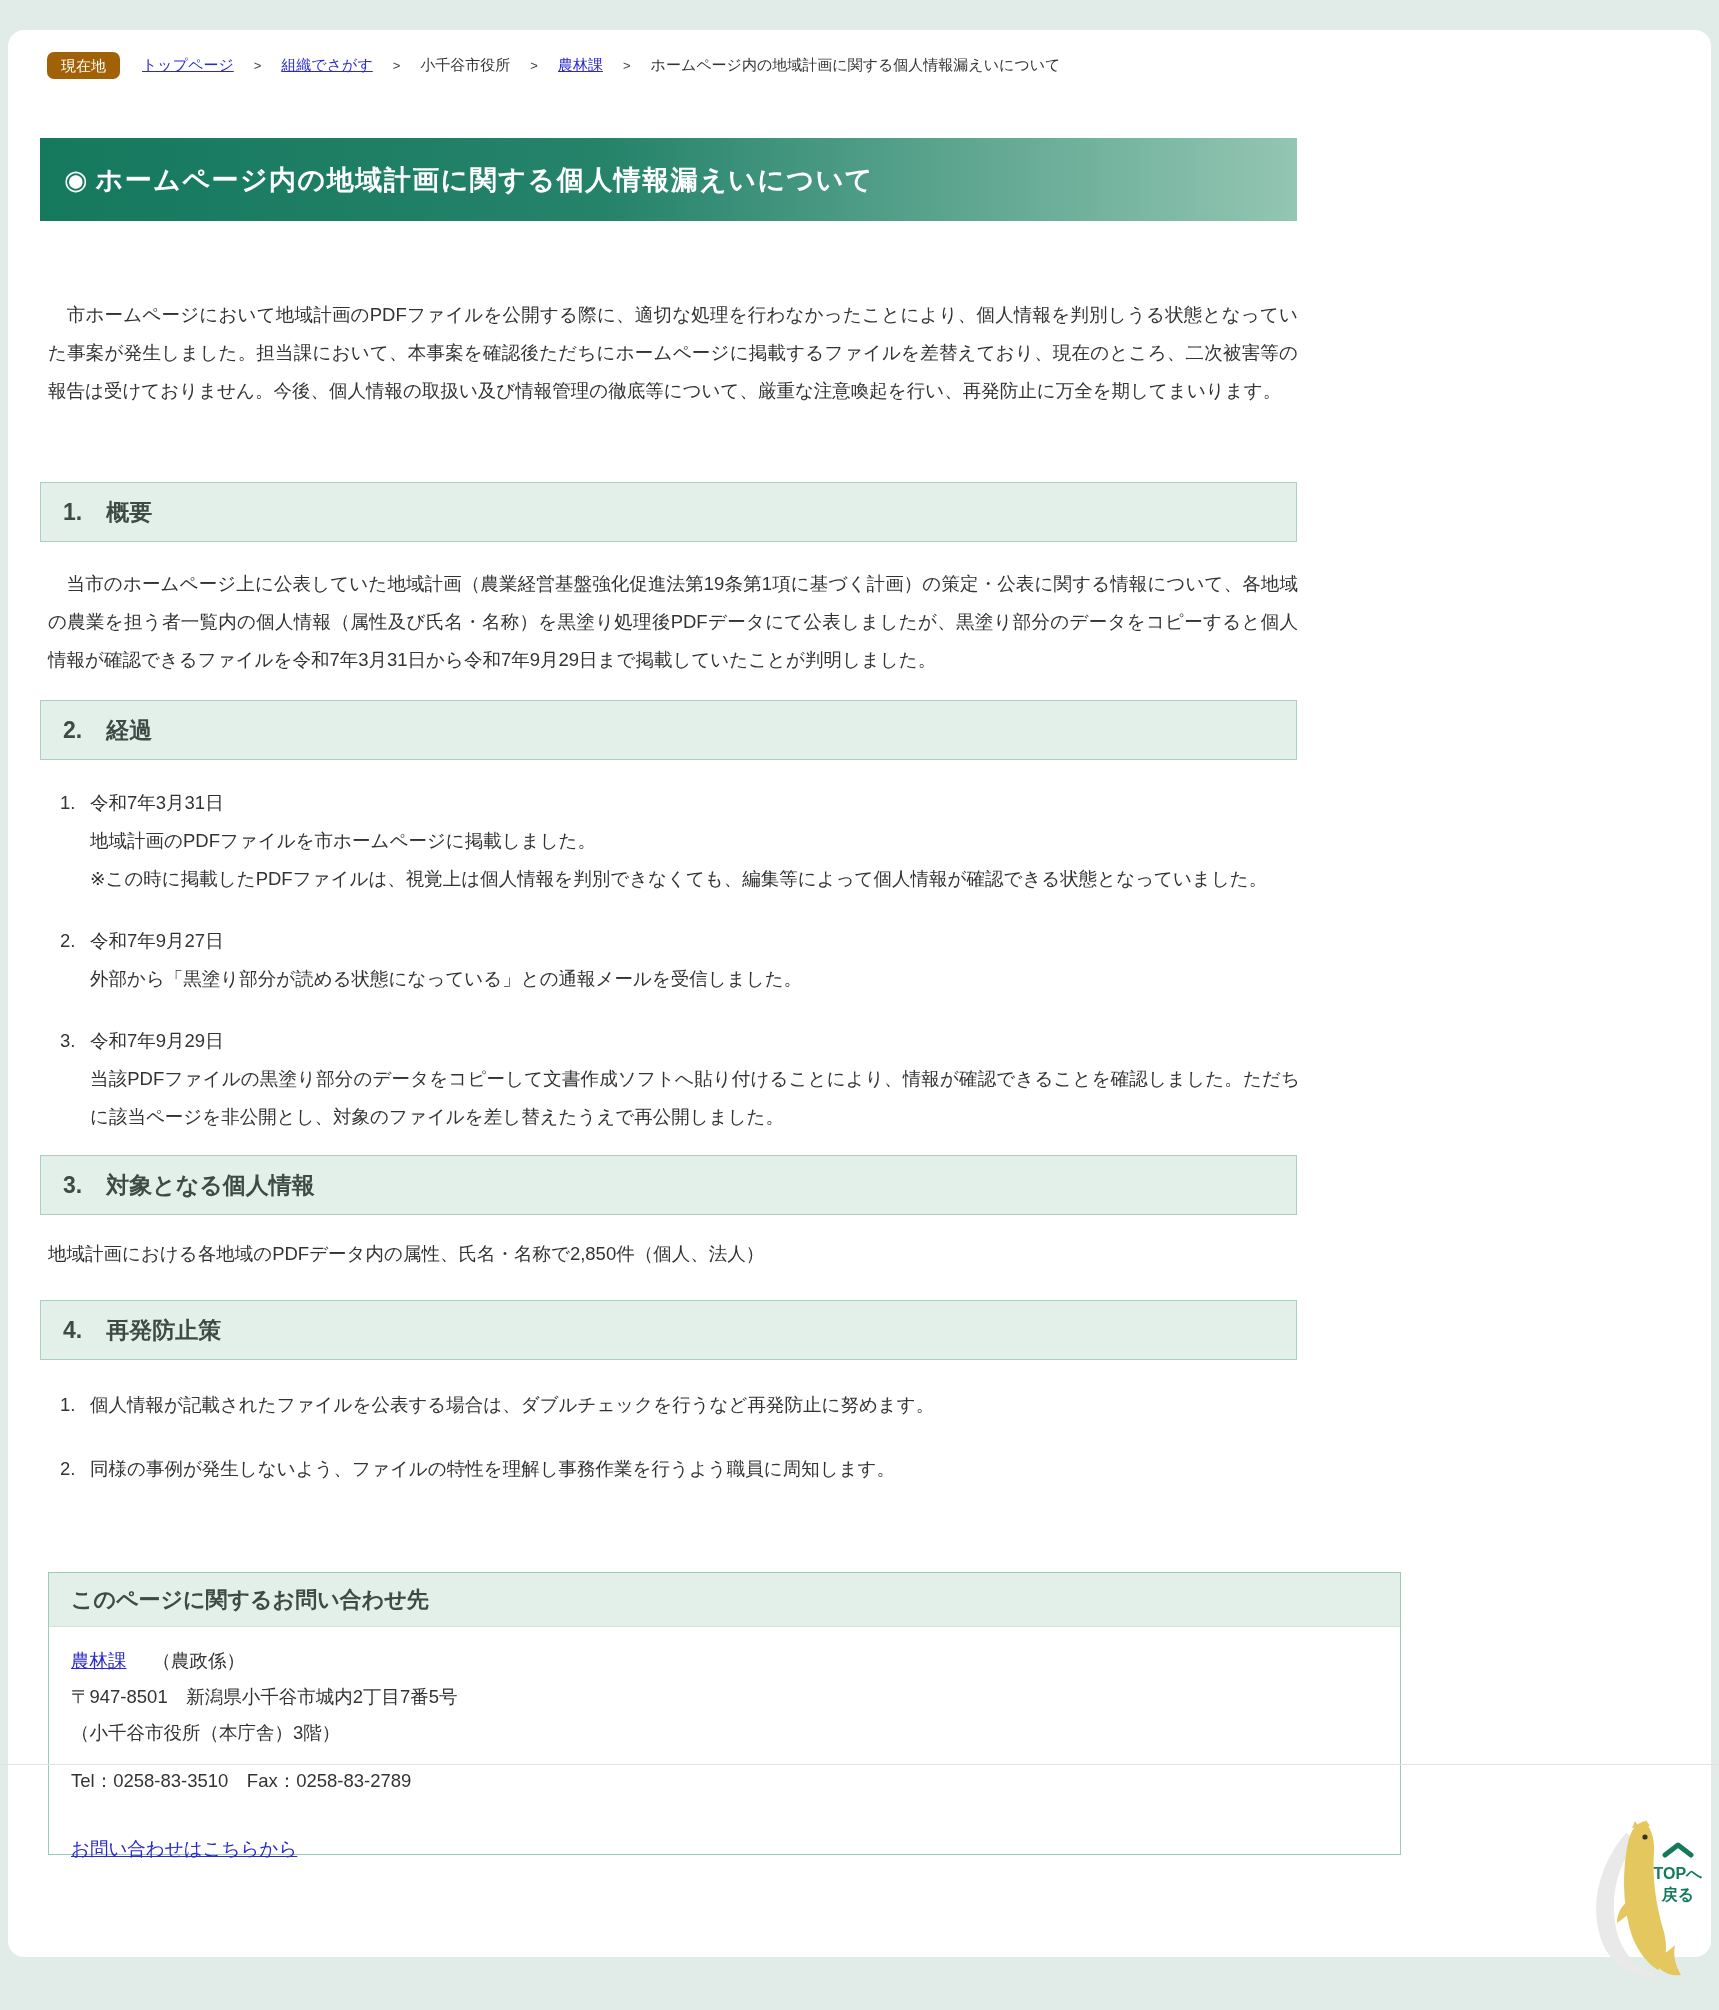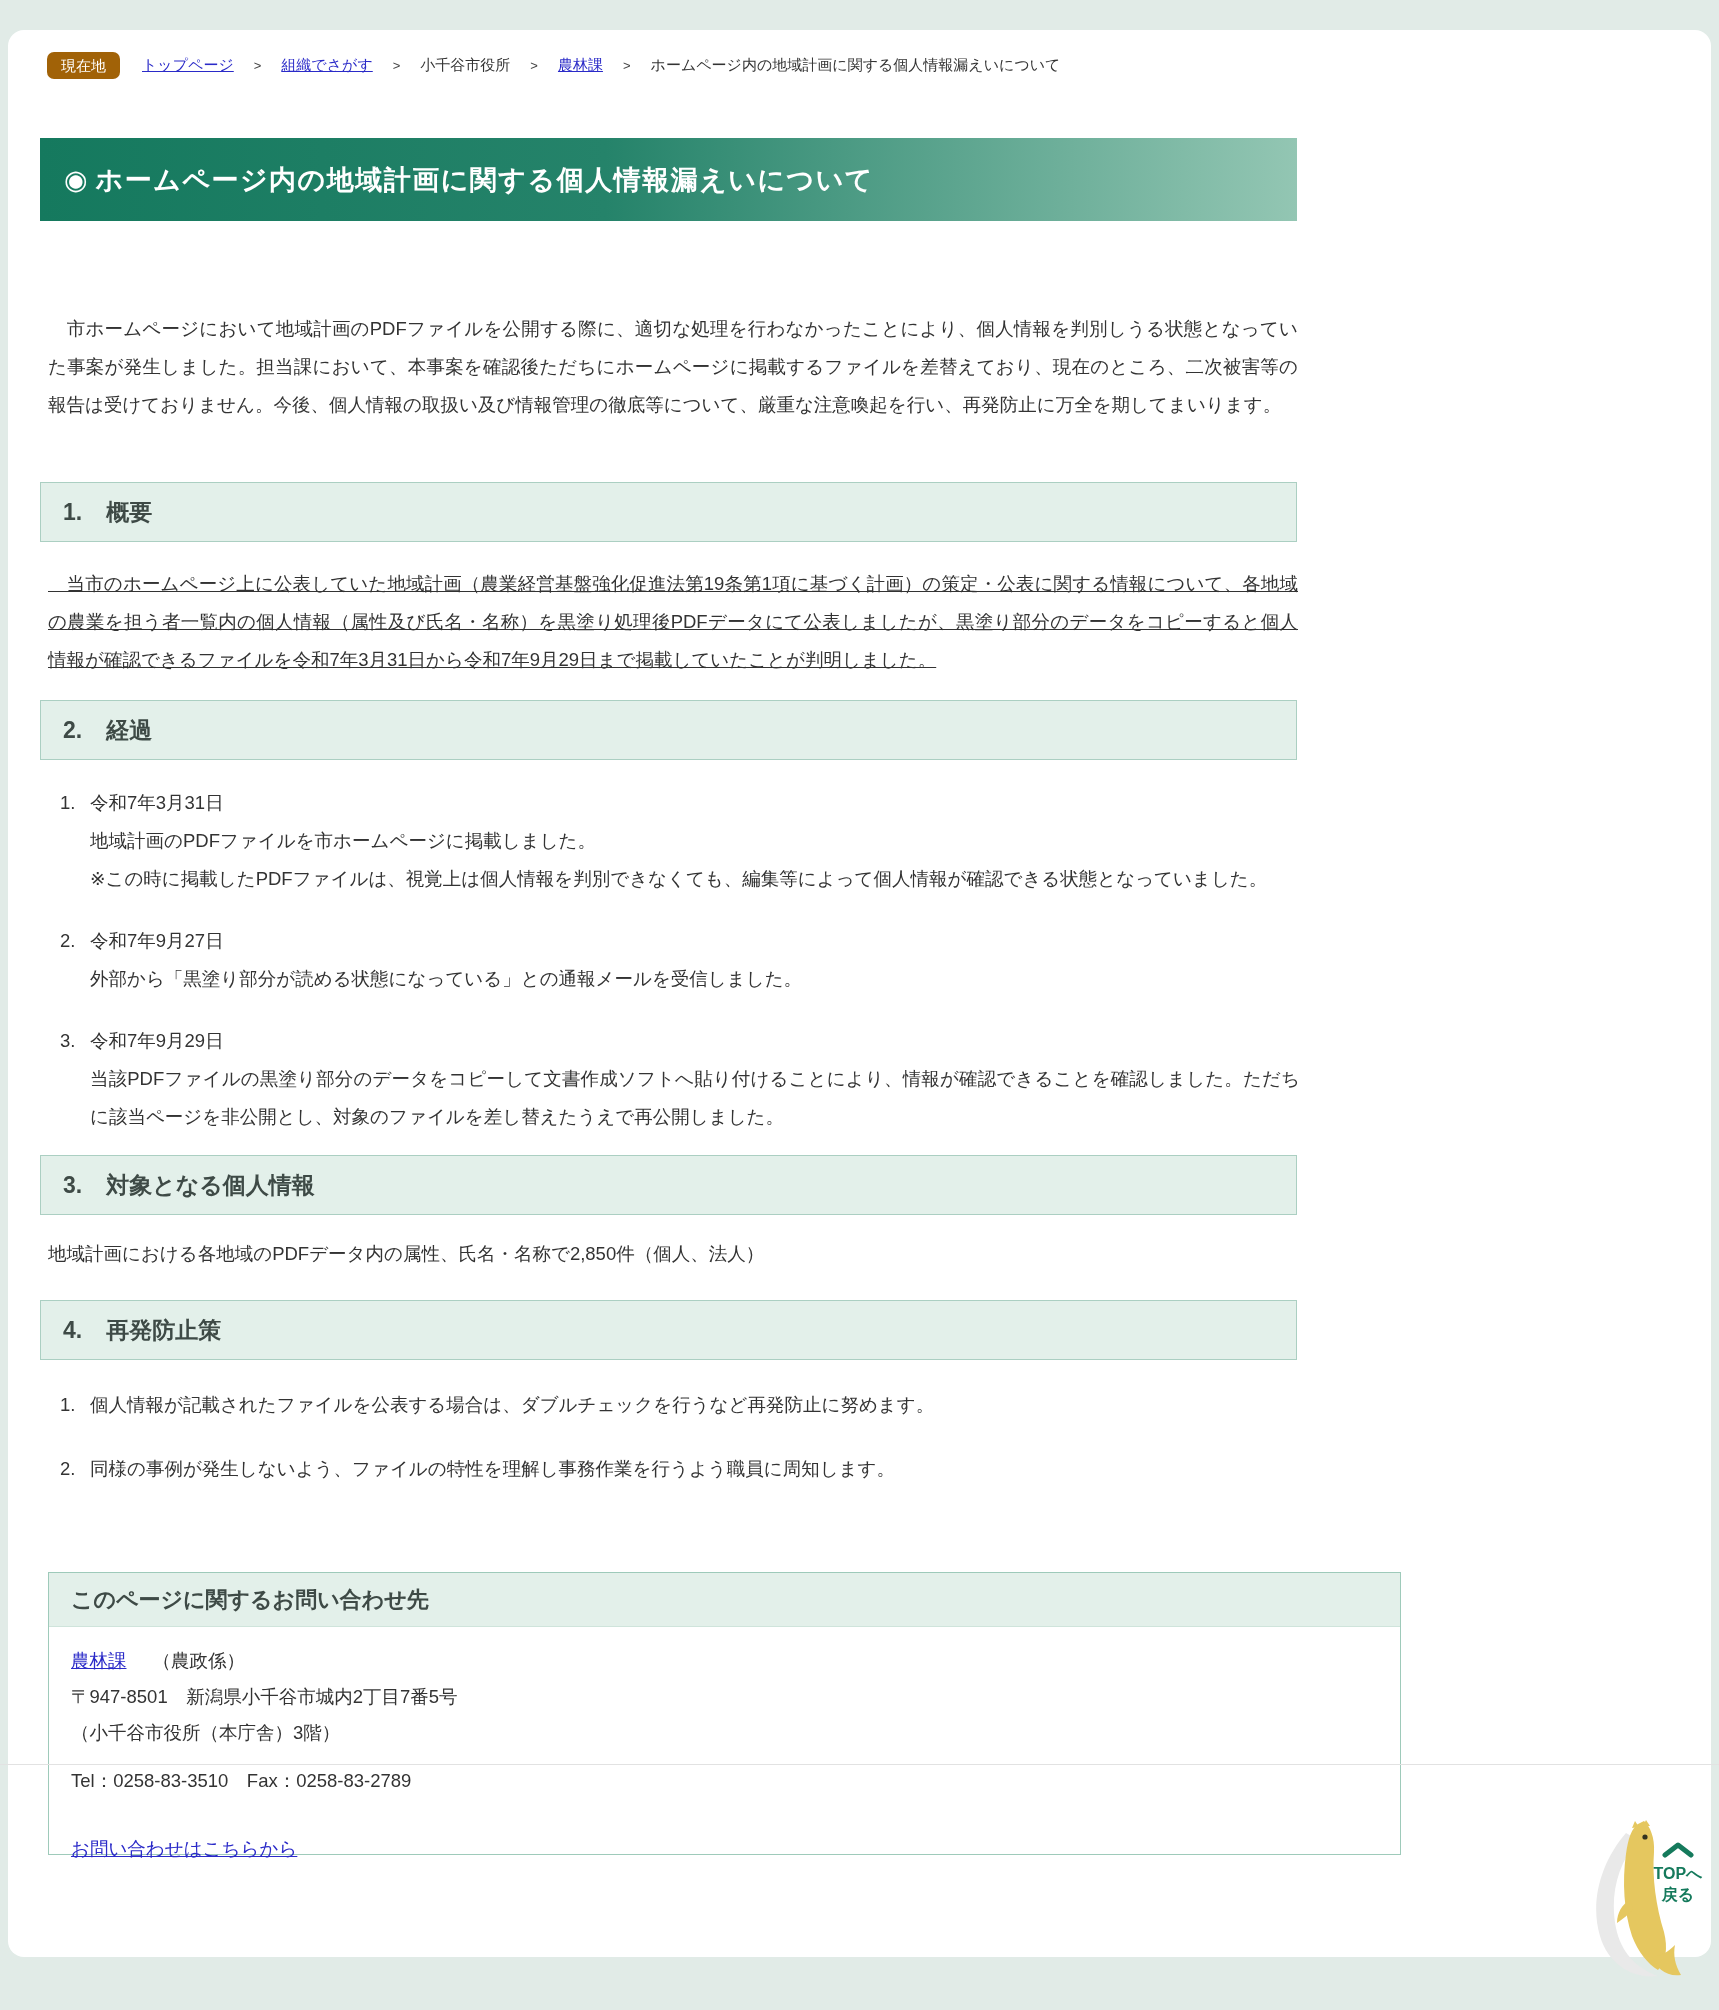--- a/index.html
+++ b/index.html
@@ -25,22 +25,22 @@
     background:linear-gradient(90deg,#15795e 0%,#25836a 45%,#93c6b3 100%);
     display:flex;align-items:center;padding-left:24px;color:#fff;
   }
   .banner-bullet{font-size:27px;margin-right:8px;font-weight:bold;}
   .banner-title{font-size:27px;font-weight:bold;margin:0;letter-spacing:1.5px;}
   
   .update-row{position:absolute;left:32px;top:224px;width:1257px;text-align:right;font-size:17px;color:#222;}
   .update-row a{color:#2a2ac8;text-decoration:underline;margin-right:30px;cursor:pointer;}
   
   .body-text{position:absolute;left:40px;width:1250px;margin:0;font-size:18.5px;line-height:38px;text-align:justify;color:#333;}
-  .intro{top:280px;}
-  .sec1-body{top:535px;text-decoration:underline;}
+  .intro{top:266px;}
+  .sec1-body{top:535px;}
   .sec3-body{top:1205px;text-align:left;}
   
   .sec-heading{
     position:absolute;left:32px;width:1257px;height:60px;box-sizing:border-box;
     background:#e3f0ea;border:1px solid #abcfc2;
     display:flex;align-items:center;padding-left:22px;
     font-size:23px;font-weight:bold;color:#3e4a46;
   }
   .sec-num{margin-right:24px;}
   .h1{top:452px;} .h2{top:670px;} .h3{top:1125px;} .h4{top:1270px;}

